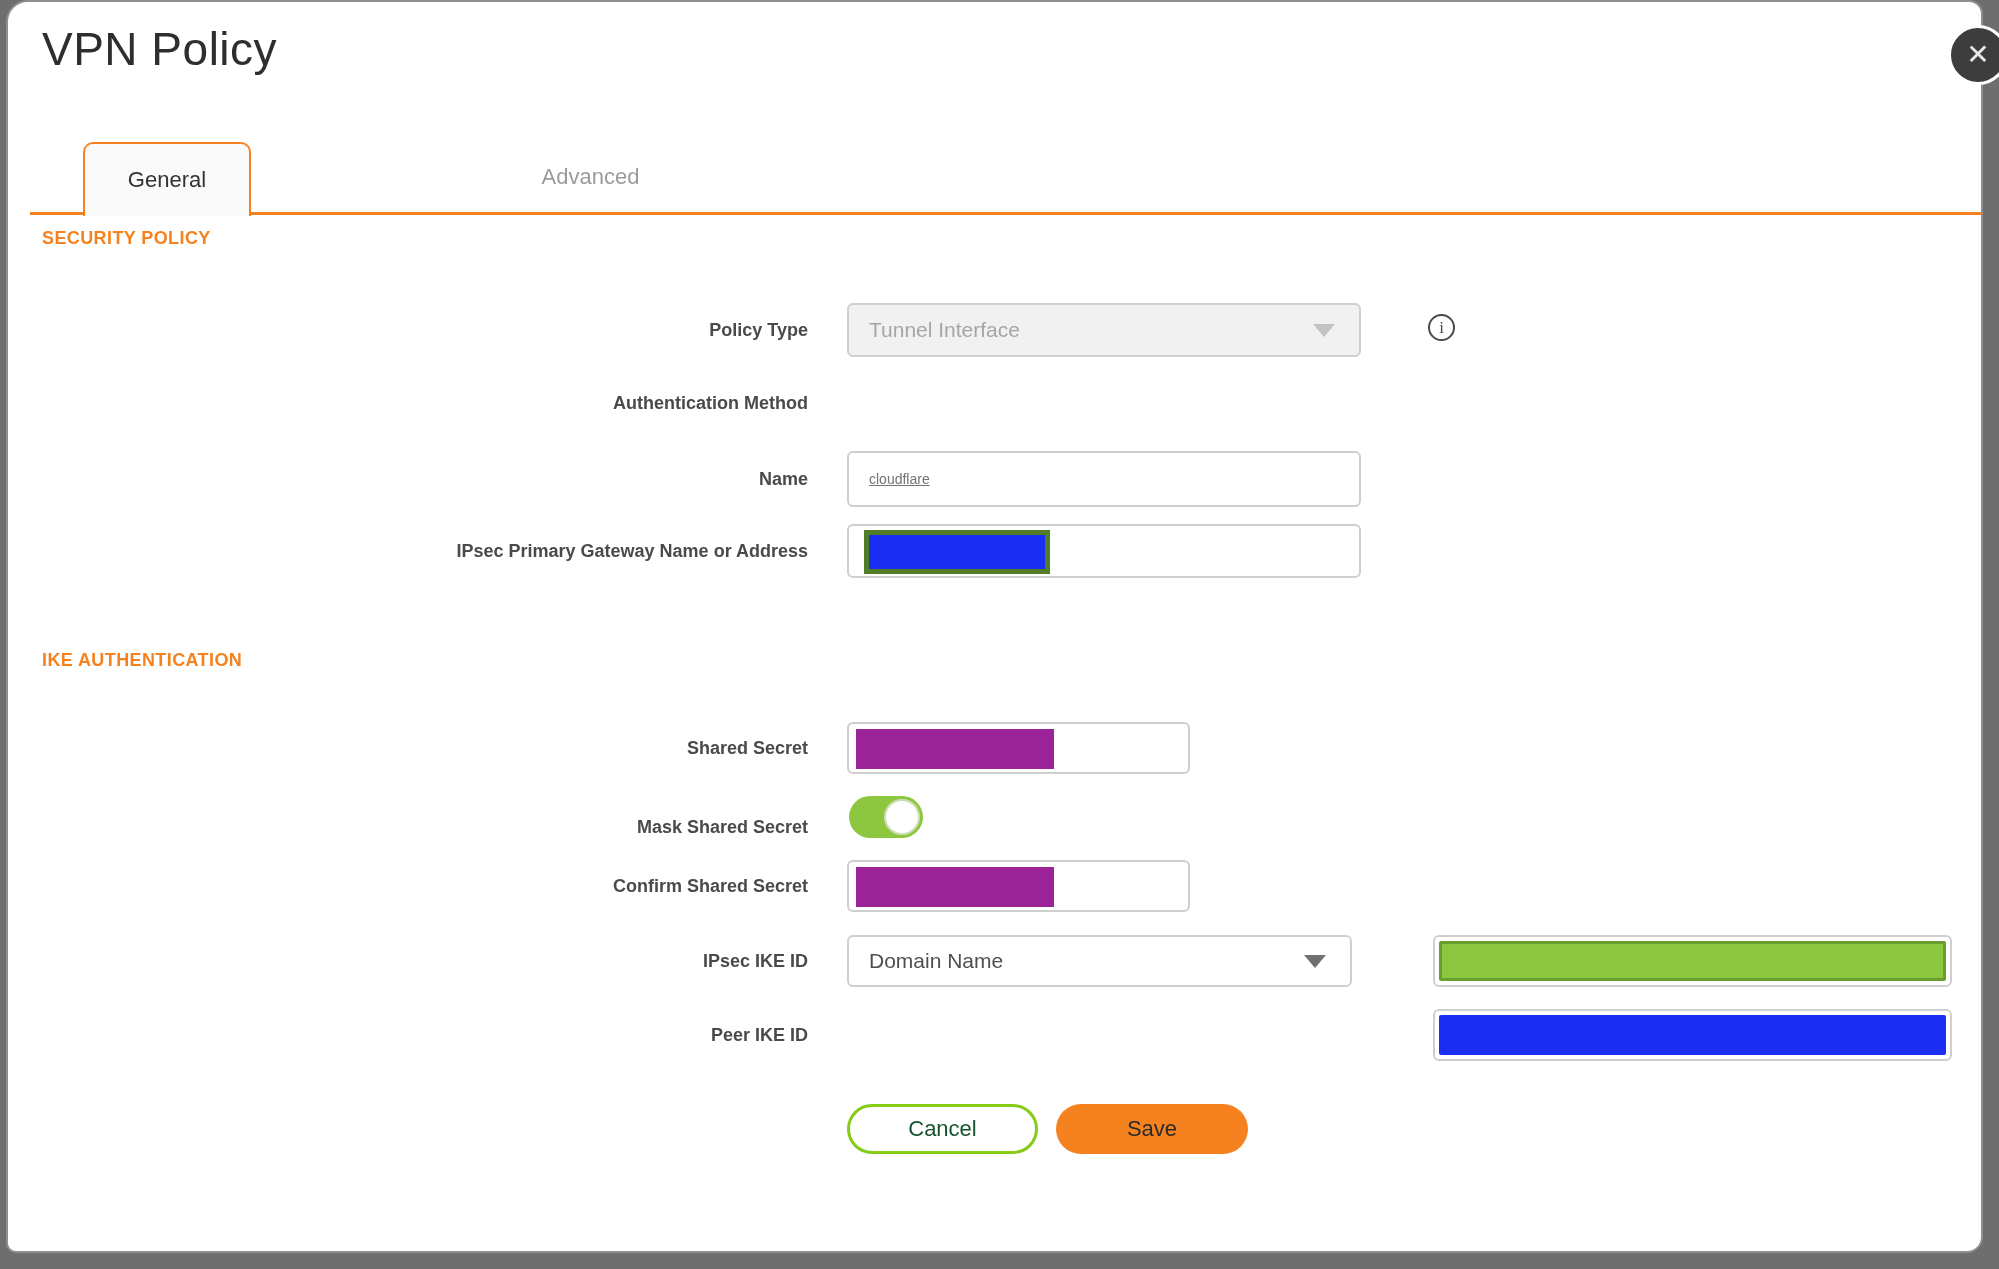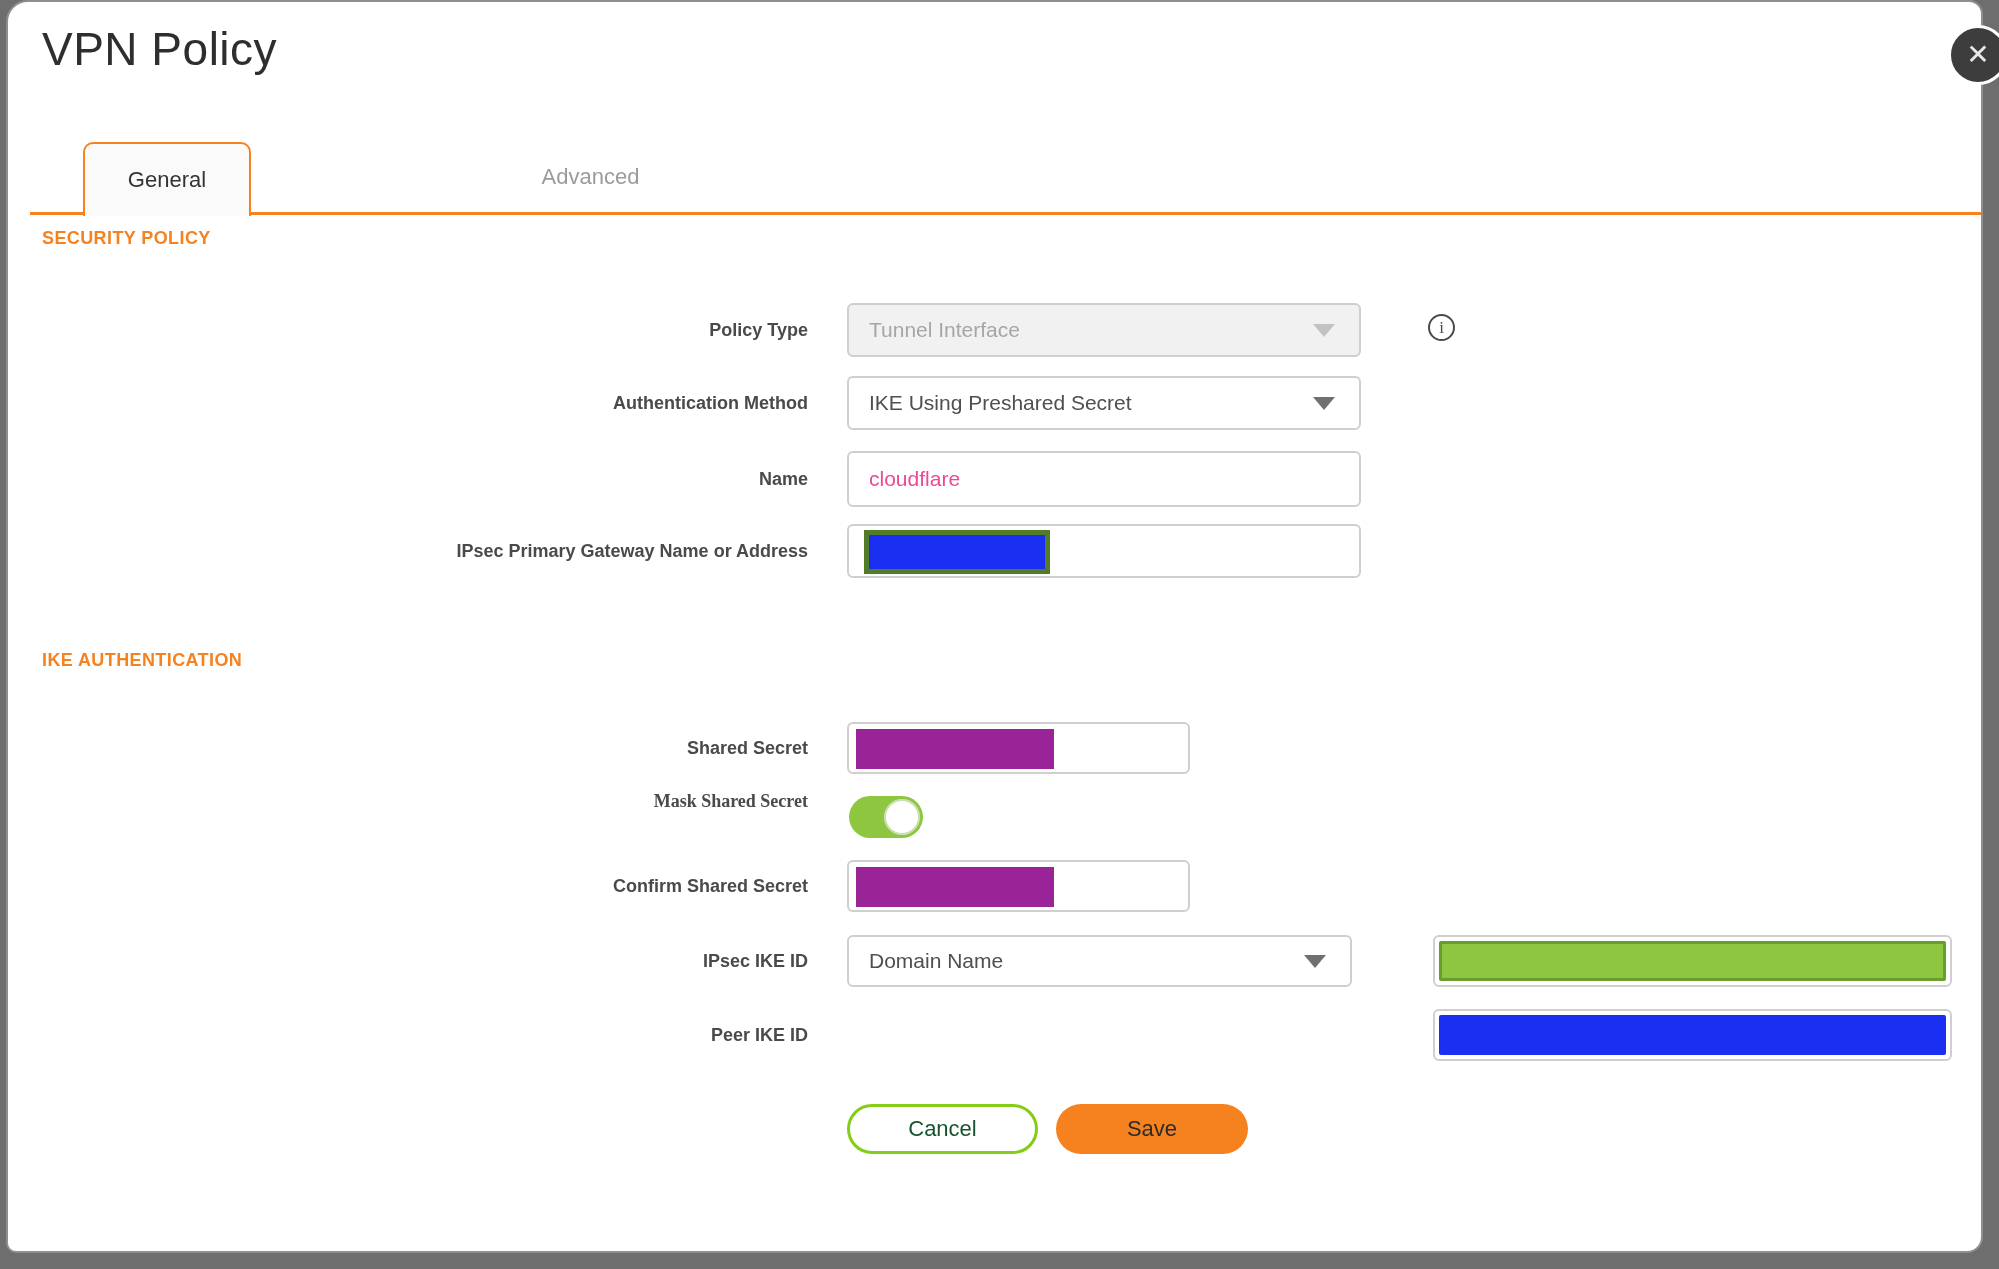--- a/index.html
+++ b/index.html
@@ -76,32 +76,32 @@
     border-right:11px solid transparent;
     border-top:13px solid #707070;
   }
   .caret.dim{border-top-color:#C2C2C2;}
   
   .r-policy{top:303px;height:54px;}
   .r-auth{top:376px;height:54px;}
   .r-name{top:451px;height:56px;}
   .r-gateway{top:524px;height:54px;}
   .r-shared{top:722px;height:52px;}
-  .r-toggle{top:780px;height:42px;font-family:Liberation Serif, serif;}
+  .r-toggle{top:806px;height:42px;}
   .r-confirm{top:860px;height:52px;}
   .r-local{top:935px;height:52px;}
   .r-peer{top:1009px;height:52px;}
   .col-wide{left:847px;width:514px;}
   .col-med{left:847px;width:343px;}
   .col-dd{left:847px;width:505px;}
   .col-right{left:1433px;width:519px;}
   input.text-input{
     outline:none;font-family:"Liberation Sans",sans-serif;
-    font-size:21px;color:#ec4899;border:none;background:transparent;
-    width:100%;padding:0;
+    font-size:14px;color:#737373;border:none;background:transparent;
+    width:100%;padding:0;text-decoration:underline;
   }
   .redact{position:absolute;box-sizing:border-box;}
   .redact.blue-olive{
     left:15px;top:4px;width:186px;height:44px;
     background:#1B2FF2;border:5px solid #527C28;
   }
   .redact.purple{
     left:7px;top:5px;width:198px;height:40px;
     background:#9A2398;
   }
@@ -168,24 +168,20 @@
   <div class="field-label r-policy">Policy Type</div>
   <div class="box disabled col-wide r-policy">
     <span>Tunnel Interface</span>
     <span class="caret dim"></span>
   </div>
   <div class="info-icon">
     <span>i</span>
   </div>
 
   <div class="field-label r-auth">Authentication Method</div>
-  <div class="box select col-wide r-auth">
-    <span>IKE Using Preshared Secret</span>
-    <span class="caret"></span>
-  </div>
 
   <div class="field-label r-name">Name</div>
   <div class="box col-wide r-name">
     <input class="text-input" type="text" value="cloudflare" style="">
   </div>
 
   <div class="field-label r-gateway">IPsec Primary Gateway Name or Address</div>
   <div class="box col-wide r-gateway">
     <span class="redact blue-olive"></span>
   </div>

